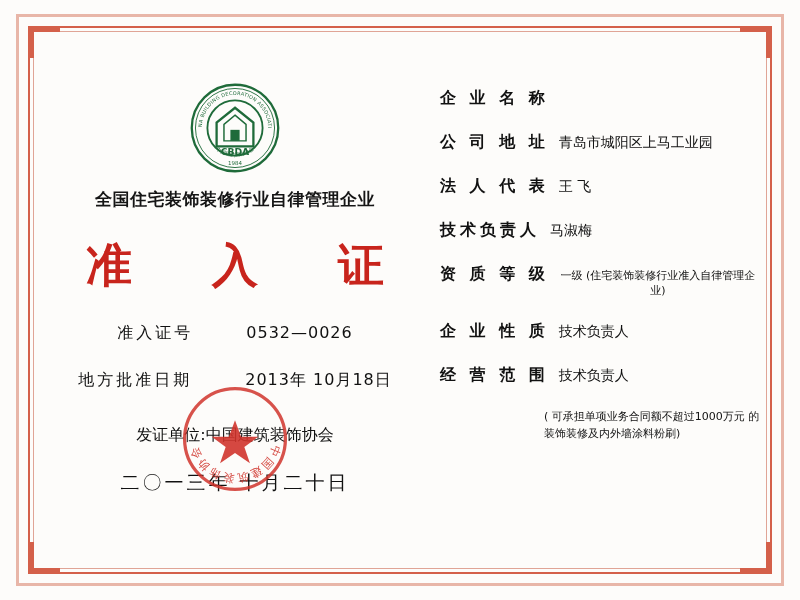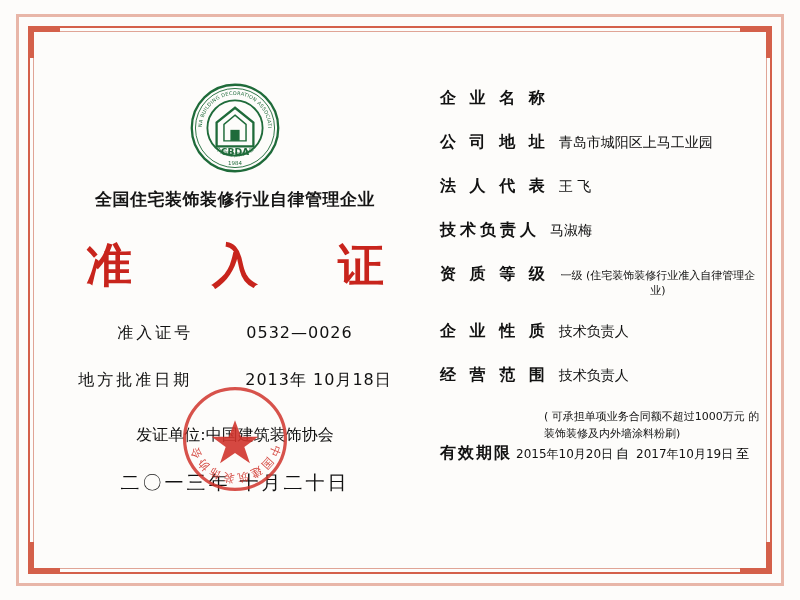--- a/index.html
+++ b/index.html
@@ -277,23 +277,16 @@
       </div>
 
       <div class="info-row">
         <span class="lbl">经 营 范 围</span>
         <span class="val">技术负责人</span>
       </div>
 
       <div class="note" style="margin-top:4px">( 可承担单项业务合同额不超过1000万元
 的装饰装修及内外墙涂料粉刷)</div>
 
-      <div class="valid-row">
-        <span class="lbl">有效期限</span>
-        <span class="val">2015年10月20日</span>
-        <span class="sep">自</span>
-        <span class="val">2017年10月19日</span>
-        <span class="sep">至</span>
-      </div>
     </div>
 
   </div>
 </div>
 
 </body></html>

